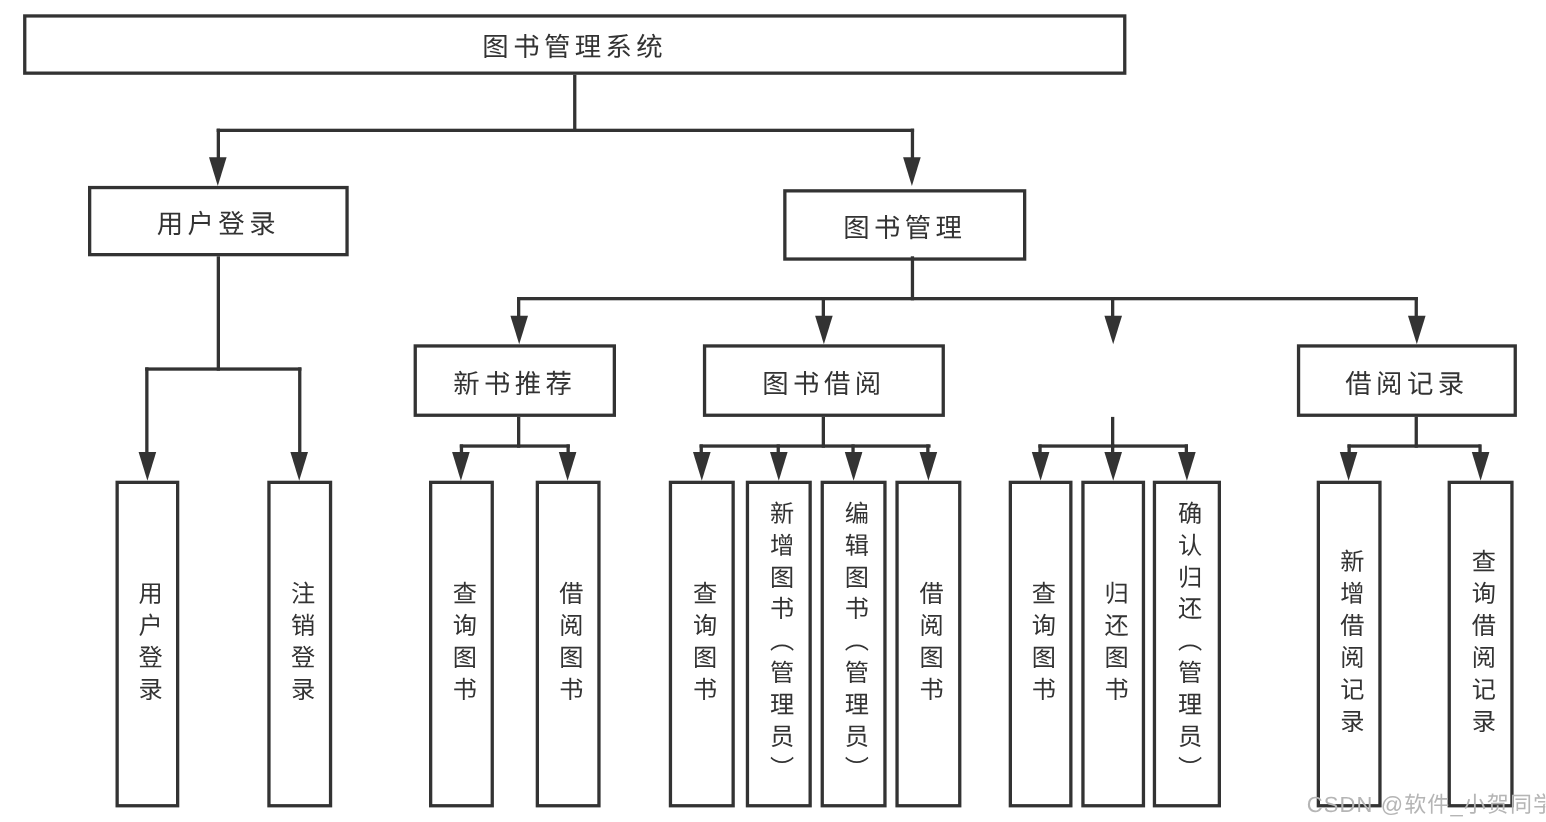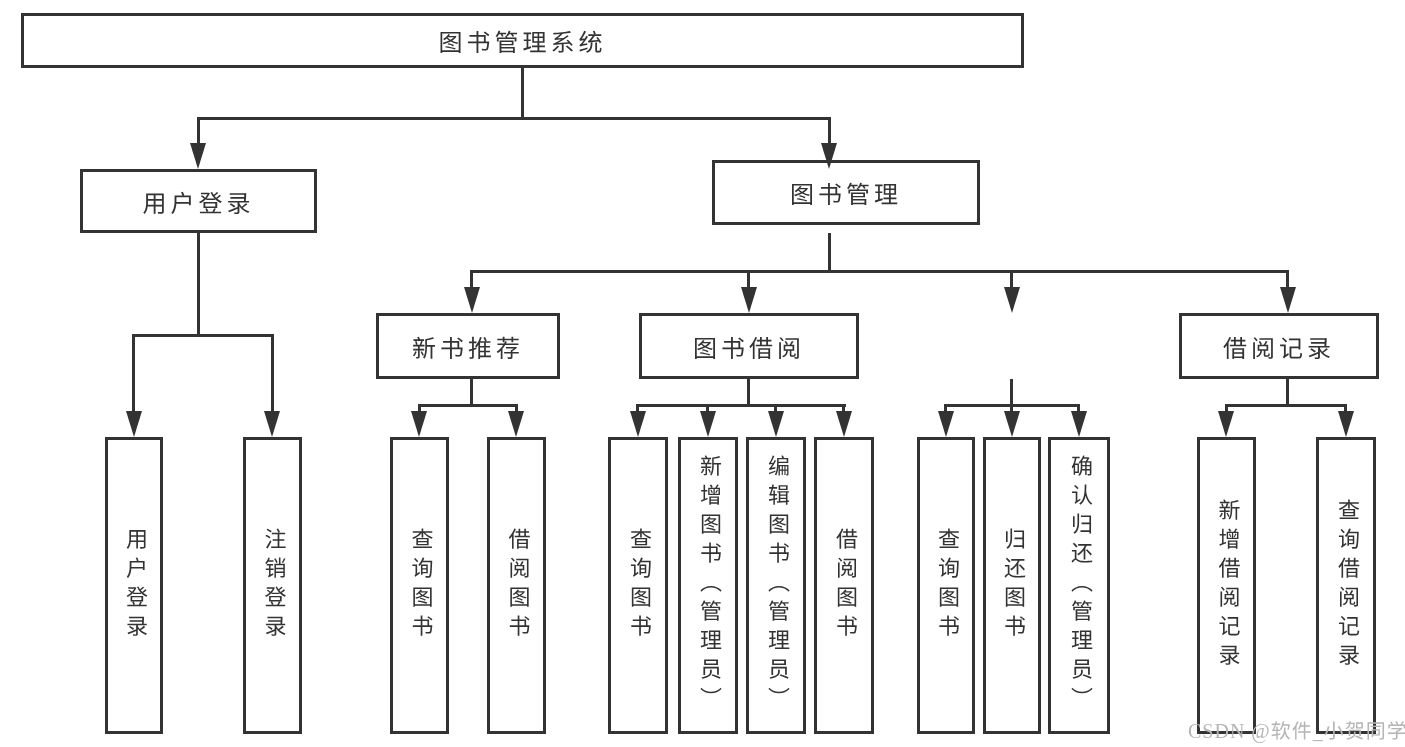--- a/index.html
+++ b/index.html
@@ -8,21 +8,21 @@
     --text:#333333;
     --wm:#b5b5b5;
     --bg:#ffffff;
   }
   html,body{margin:0;padding:0;background:var(--bg);}
   .canvas{
     position:relative;
     width:1405px;height:747px;
     background:var(--bg);
     overflow:hidden;
-    font-family:Liberation Serif, serif;
+    font-family:Liberation Sans, sans-serif;
     color:var(--text);
   }
   .hbox{
     position:absolute;
     box-sizing:border-box;
     border:3px solid var(--border);
     background:var(--bg);
     display:flex;align-items:center;justify-content:center;
     font-size:24px;letter-spacing:4px;
     white-space:nowrap;
@@ -62,21 +62,21 @@
 </style>
 </head>
 <body>
 
 <div class="canvas">
 
   <div class="hbox" style="left:21px;top:13px;width:1003px;height:55px">图书管理系统</div>
 
   <div class="hbox" style="left:80px;top:169px;width:237px;height:64px">用户登录</div>
 
-  <div class="hbox" style="left:712px;top:160px;width:268px;height:65px">图书管理</div>
+  <div class="hbox" style="left:712px;top:172px;width:221px;height:65px">图书管理</div>
 
   <div class="hbox" style="left:376px;top:313px;width:184px;height:66px">新书推荐</div>
 
   <div class="hbox" style="left:639px;top:313px;width:220px;height:66px">图书借阅</div>
 
 
   <div class="hbox" style="left:1179px;top:313px;width:200px;height:66px">借阅记录</div>
 
   <div class="leaf" style="left:105px;width:58px">
     <span>用户登录</span>

